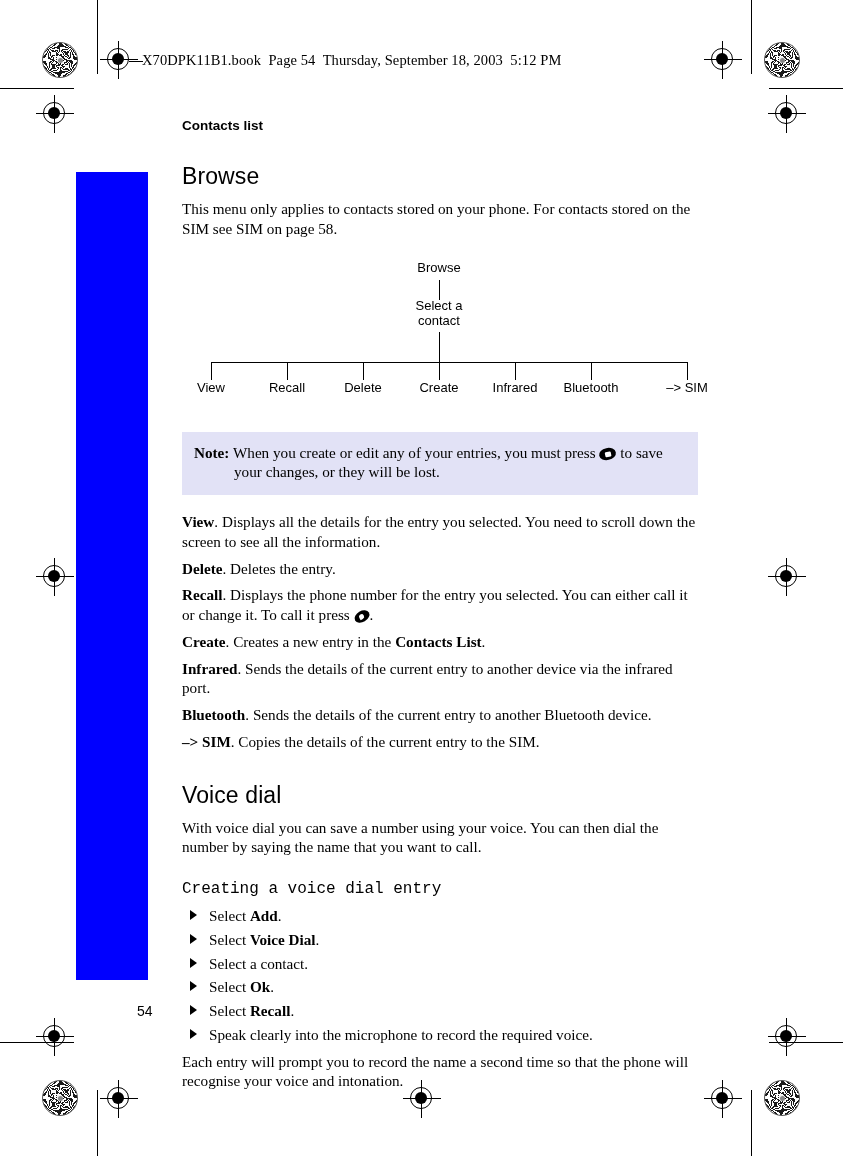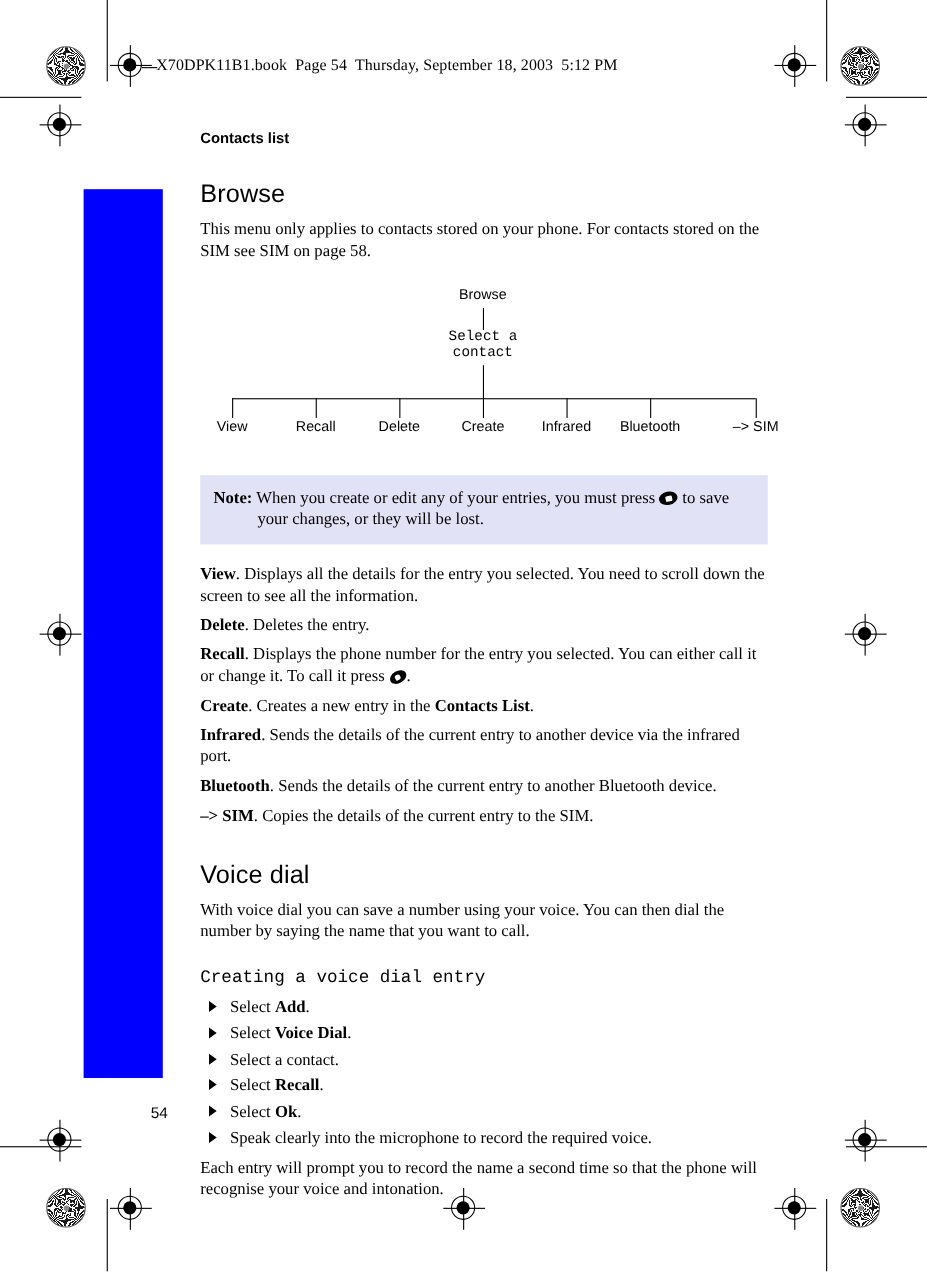--- a/index.html
+++ b/index.html
@@ -367,21 +367,21 @@
 
   <div class="running-head">Contacts list</div>
 
   <h1 class="sec">Browse</h1>
 
   <p class="body tight">This menu only applies to contacts stored on your phone. For contacts stored on the SIM see SIM on page 58.</p>
 
   <div class="diagram">
     <div class="dg-label" style="left:197px; top:0px; width:120px;">Browse</div>
     <div class="dg-line v" style="left:257px; top:20px; height:20px;"></div>
-    <div class="dg-label" style="left:197px; top:38px; width:120px;font-family:Liberation Mono, monospace;">
+    <div class="dg-label" style="left:197px; top:38px; width:120px;">
       <span>Select a</span><br>
       <span>contact</span>
     </div>
     <div class="dg-line v" style="left:257px; top:72px; height:30px;"></div>
 
     <div class="dg-line h" style="left:29px; top:102px; width:476px;"></div>
 
     <div class="dg-line v" style="left:29px;  top:102px; height:18px;"></div>
     <div class="dg-line v" style="left:105px; top:102px; height:18px;"></div>
     <div class="dg-line v" style="left:181px; top:102px; height:18px;"></div>
@@ -420,21 +420,21 @@
   <h1 class="sec">Voice dial</h1>
 
   <p class="body">With voice dial you can save a number using your voice. You can then dial the number by saying the name that you want to call.</p>
 
   <h2 class="subsec">Creating a voice dial entry</h2>
 
   <ul class="steps">
     <li><span class="tri"></span><span>Select </span><b>Add</b><span>.</span></li>
     <li><span class="tri"></span><span>Select </span><b>Voice Dial</b><span>.</span></li>
     <li><span class="tri"></span><span>Select a contact.</span><b></b><span></span></li>
+    <li><span class="tri"></span><span>Select </span><b>Ok</b><span>.</span></li>
     <li><span class="tri"></span><span>Select </span><b>Recall</b><span>.</span></li>
-    <li><span class="tri"></span><span>Select </span><b>Ok</b><span>.</span></li>
     <li><span class="tri"></span><span>Speak clearly into the microphone to record the required voice.</span><b></b><span></span></li>
   </ul>
 
   <p class="body">Each entry will prompt you to record the name a second time so that the phone will recognise your voice and intonation.</p>
 </div>
 
 <div class="page-num">54</div>
 
 </body></html>

